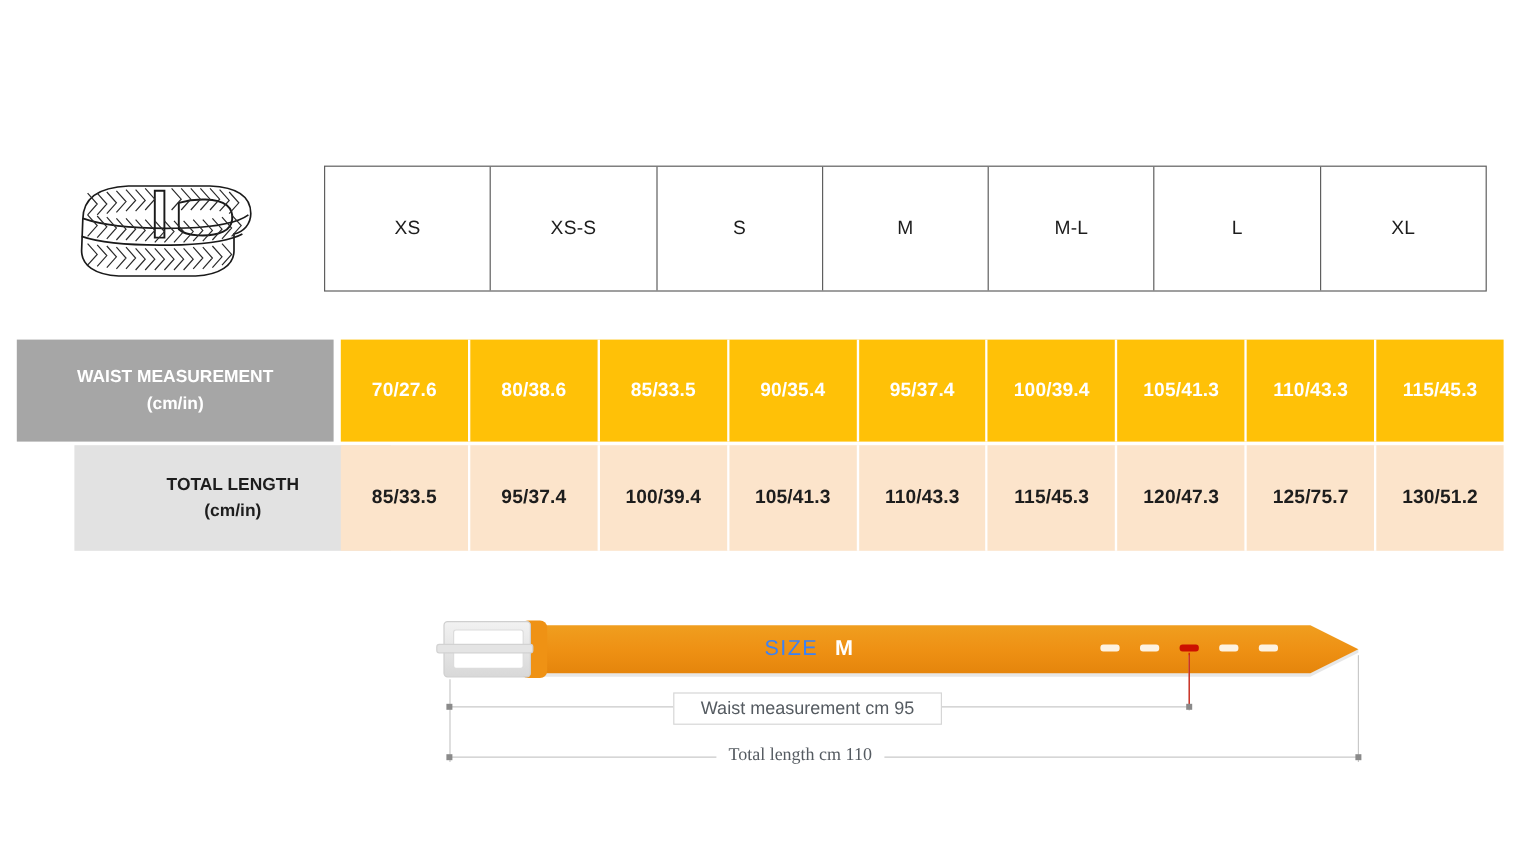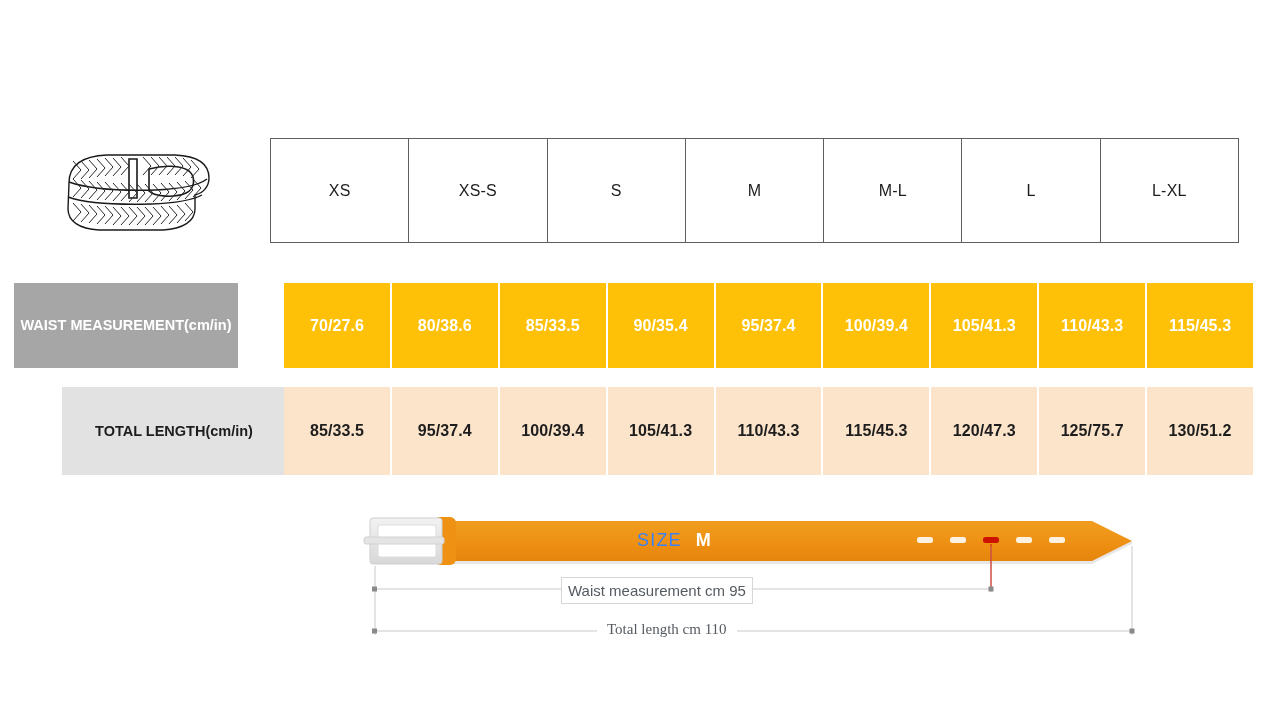--- a/index.html
+++ b/index.html
@@ -29,25 +29,25 @@
     border-right:1.6px solid #5f5f5f;
     box-sizing:border-box;
     font-size:16px;color:#1d1d1d;
     letter-spacing:.2px;
   }
   .size-header-cell:last-child{border-right:none;}
 
   
   .row-wrap{position:absolute;left:14px;display:flex;align-items:stretch;}
   .row-waist{top:283px;height:85px;}
-  .row-length{top:387px;height:88px;padding-left:48px;}
+  .row-length{top:371px;height:88px;padding-left:48px;}
 
   .row-label{
-    width:224px;
-    display:flex;align-items:center;justify-content:center;
+    width:264px;
+    display:flex;flex-direction:column;align-items:center;justify-content:center;
     text-align:left;box-sizing:border-box;
     font-weight:bold;font-size:14.5px;line-height:1.55;
   }
   .row-label.gray{background:#a6a6a6;color:#ffffff;}
   .row-label.lightgray{background:#e2e2e2;color:#1d1d1d;}
   .row-label .unit{font-weight:bold;}
 
   .row-cells{
     position:absolute;left:270px;display:flex;width:969px;height:100%;
     box-sizing:border-box;
@@ -66,21 +66,21 @@
 
   
   .belt-diagram{position:absolute;left:350px;top:500px;width:810px;height:150px;}
 
   .dim-label-box{
     position:absolute;
     background:#ffffff;
     border:1px solid #d6d6d6;
     color:#555b61;
     font-size:15px;
-    padding:4px 6px;
+    padding:4px 22px;
     white-space:nowrap;
   }
   .dim-waist-label{left:561px;top:577px;}
   .dim-total-label{
     position:absolute;left:597px;top:619px;
     background:#ffffff;color:#555b61;font-size:15px;
     padding:2px 10px;white-space:nowrap;font-family:Liberation Serif, serif;
   }
   .size-tag{
     position:absolute;left:637px;top:530px;
@@ -125,21 +125,21 @@
   </svg>
 </div>
 
 <div class="size-header-table">
   <div class="size-header-cell">XS</div>
   <div class="size-header-cell">XS-S</div>
   <div class="size-header-cell">S</div>
   <div class="size-header-cell">M</div>
   <div class="size-header-cell">M-L</div>
   <div class="size-header-cell">L</div>
-  <div class="size-header-cell">L-XL</div>
+  <div class="size-header-cell">XL</div>
 </div>
 
 <div class="row-wrap row-waist">
   <div class="row-label gray">
     <span>WAIST MEASUREMENT</span>
     <span class="unit">(cm/in)</span>
   </div>
   <div class="row-cells cells-waist">
     <div class="cell">70/27.6</div>
     <div class="cell">80/38.6</div>

